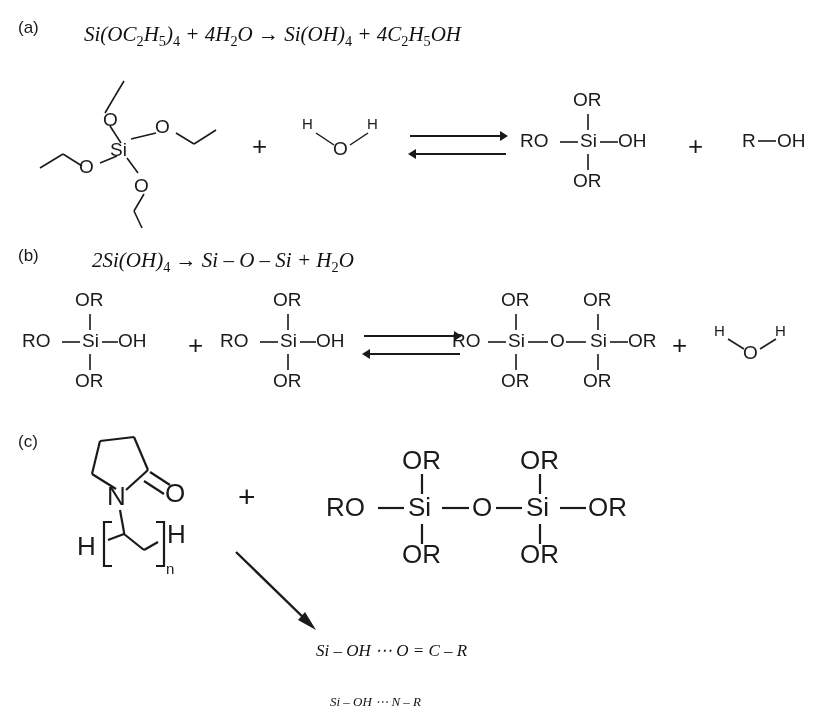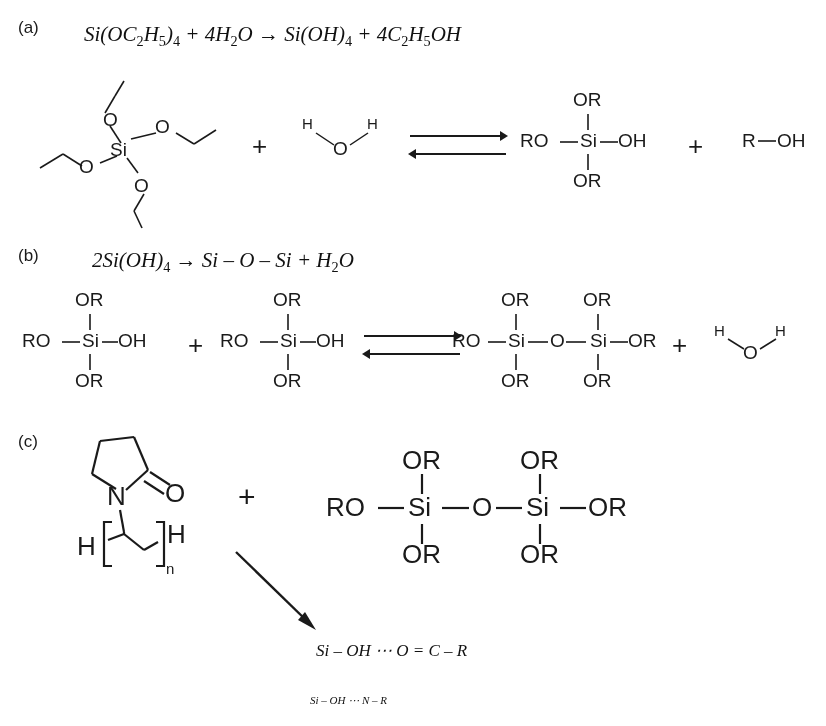--- a/index.html
+++ b/index.html
@@ -241,13 +241,13 @@
 </div>
 
 <div class="abs" style="left:232px;top:548px;">
   <svg width="110" height="88" viewBox="0 0 110 88">
     <line class="ln" x1="4" y1="4" x2="76" y2="74" stroke-width="2.4"></line>
     <polygon points="84,82 66,72 73,64" fill="#1a1a1a"></polygon>
   </svg>
 </div>
 
 <div class="abs eqn" style="left:316px;top:640px;font-size:17px;">Si – OH ⋯ O = C – R</div>
-<div class="abs eqn" style="left:310px;top:694px;font-size:11px;">Si – OH ⋯ N – R</div>
+<div class="abs eqn" style="left:330px;top:694px;font-size:13px;">Si – OH ⋯ N – R</div>
 
 </body></html>

